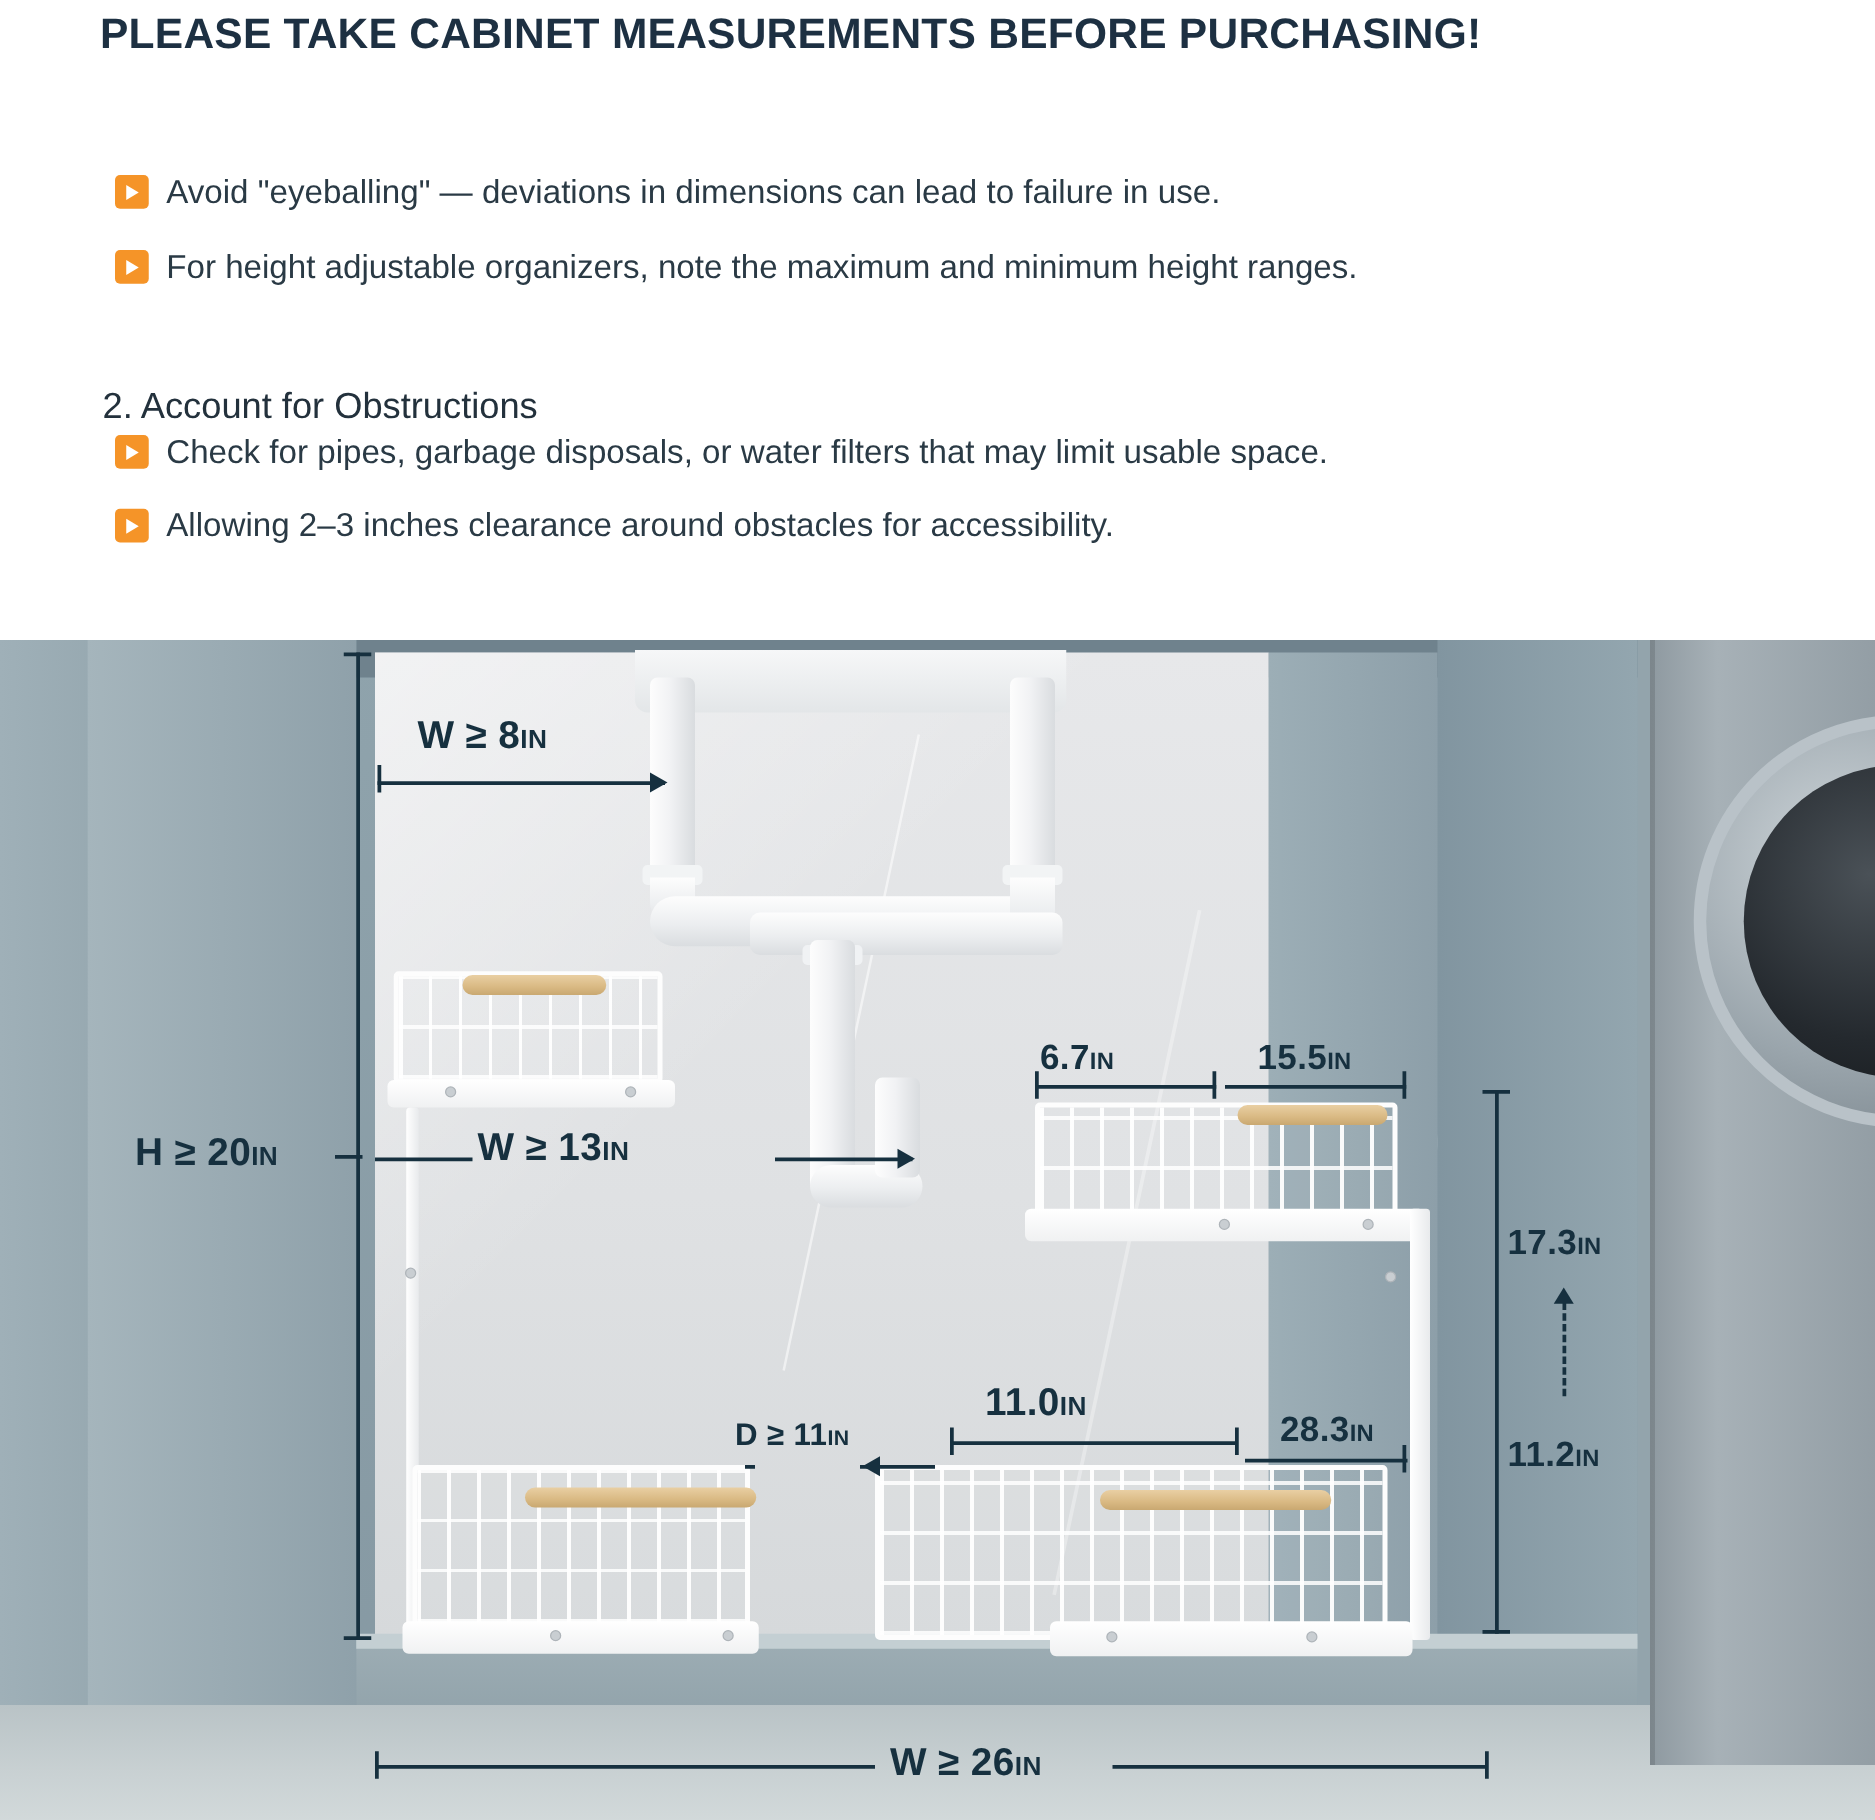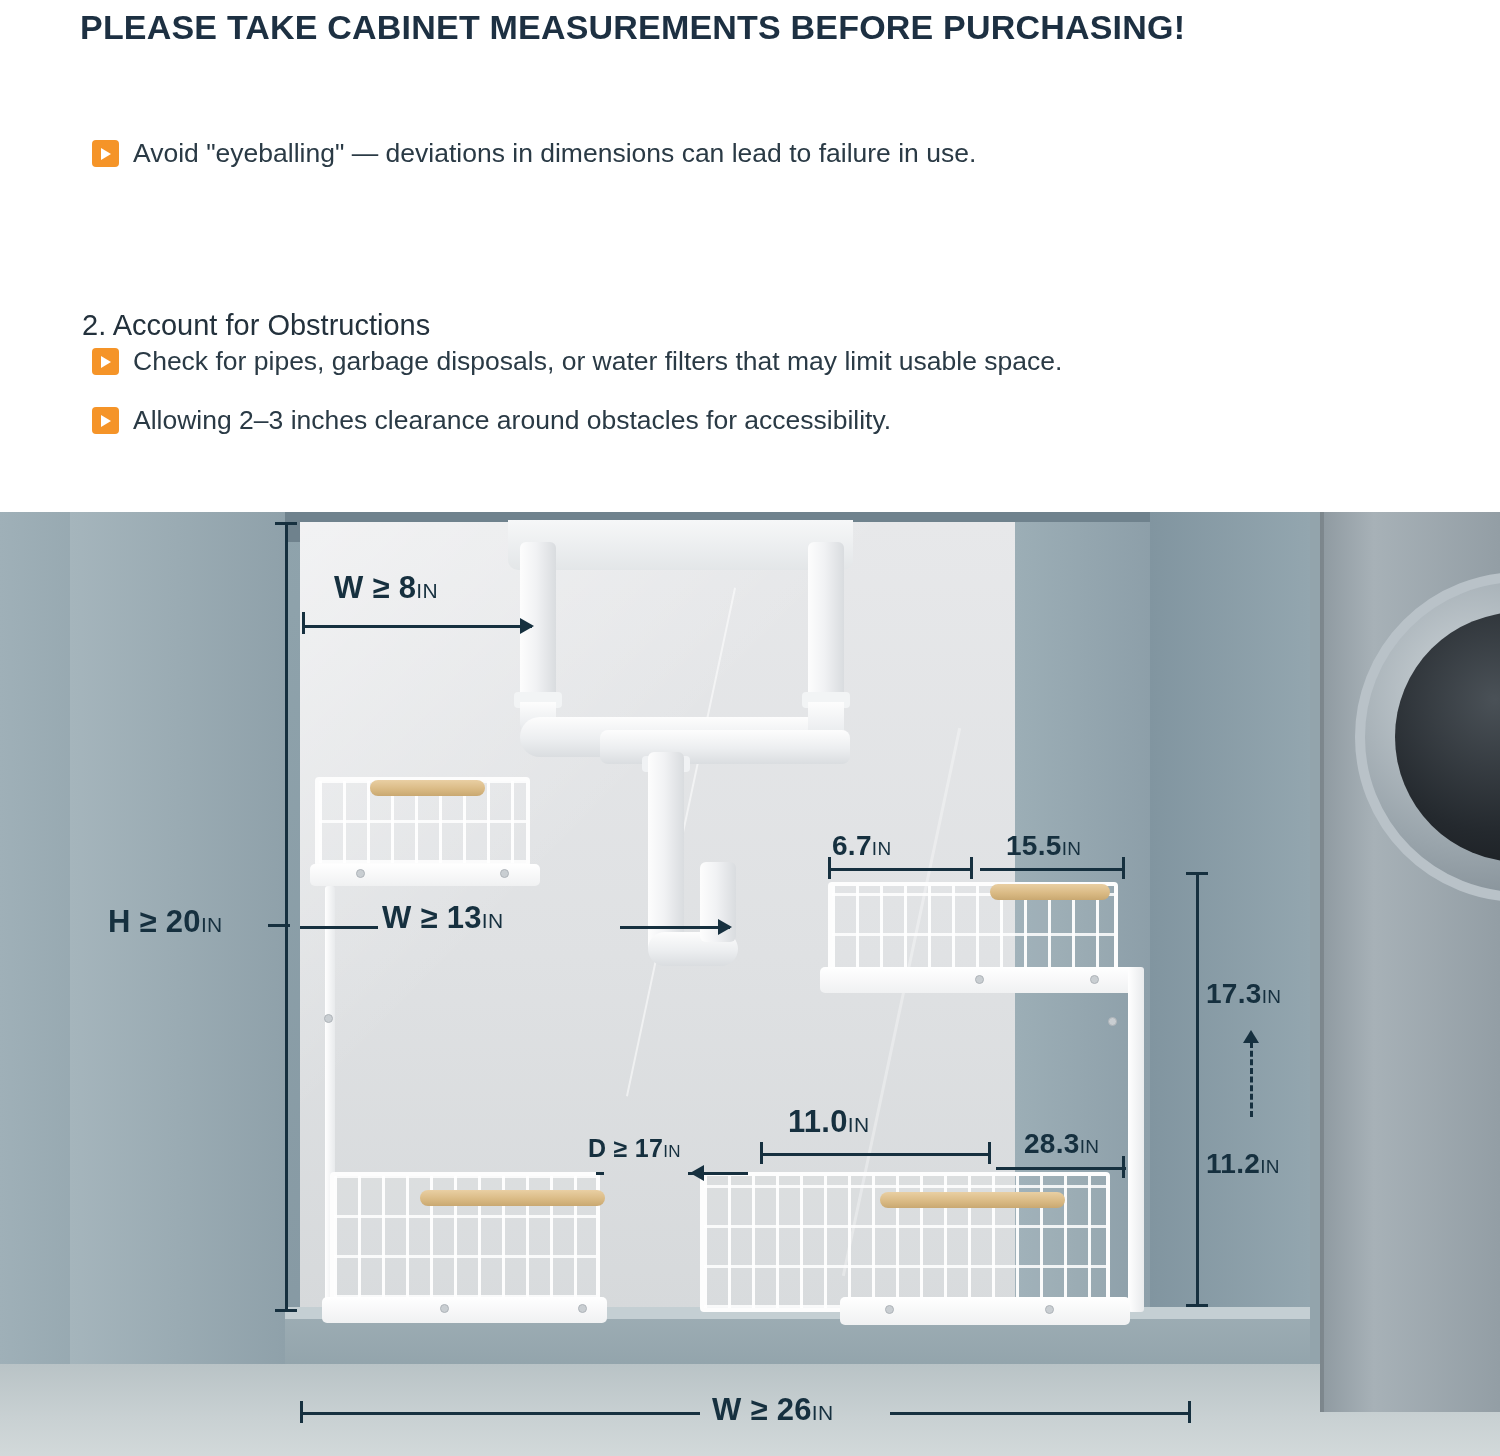--- a/index.html
+++ b/index.html
@@ -212,21 +212,21 @@
 
   
   .dim {
     position: absolute;
     color: #16303f;
     font-weight: bold;
     white-space: nowrap;
     font-size: 31px;
     letter-spacing: 0.3px;
   }
-  .dim .unit { font-size: 21px; font-weight: normal; text-align: right; }
+  .dim .unit { font-size: 21px; font-weight: bold; text-align: right; }
   .dim.small { font-size: 25px; }
   .dim.small .unit { font-size: 17px; }
   .dim.mid { font-size: 28px; }
   .dim.mid .unit { font-size: 19px; }
 
   .leader { position: absolute; background: #16303f; }
   .leader-h { height: 3px; }
   .leader-v { width: 3px; }
   .tick { position: absolute; background: #16303f; width: 3px; height: 22px; }
   .tick-h { position: absolute; background: #16303f; height: 3px; width: 22px; }
@@ -256,20 +256,28 @@
 
   <div class="bullet-row b1">
     <span class="play-badge">
       <svg width="13" height="14" viewBox="0 0 13 14">
           <polygon points="2,1 12,7 2,13" fill="#ffffff"></polygon>
         </svg>
     </span>
     <span class="bullet-text">Avoid "eyeballing" — deviations in dimensions can lead to failure in use.</span>
   </div>
 
+  <div class="bullet-row b2">
+    <span class="play-badge">
+      <svg width="13" height="14" viewBox="0 0 13 14">
+          <polygon points="2,1 12,7 2,13" fill="#ffffff"></polygon>
+        </svg>
+    </span>
+    <span class="bullet-text">For height adjustable organizers, note the maximum and minimum height ranges.</span>
+  </div>
 
   <div class="section-title s2">2. Account for Obstructions</div>
 
   <div class="bullet-row b3">
     <span class="play-badge">
       <svg width="13" height="14" viewBox="0 0 13 14">
           <polygon points="2,1 12,7 2,13" fill="#ffffff"></polygon>
         </svg>
     </span>
     <span class="bullet-text">Check for pipes, garbage disposals, or water filters that may limit usable space.</span>
@@ -403,21 +411,21 @@
   <div class="tick-h" style="left:1186px; top:360px;"></div>
   <div class="tick-h" style="left:1186px; top:792px;"></div>
   <div class="dash-v" style="left:1250px; top:530px; height:75px;"></div>
   <div class="arrow-up" style="left:1243px; top:518px;"></div>
 
   <div class="dim mid" style="left:1206px; top:636px;">
     <span>11.2</span><span class="unit">IN</span>
   </div>
 
   <div class="dim small" style="left:588px; top:622px;">
-    <span>D ≥ 17</span><span class="unit">IN</span>
+    <span>D ≥ 11</span><span class="unit">IN</span>
   </div>
   <div class="leader leader-h" style="left:596px; top:660px; width:8px;"></div>
   <div class="leader leader-h" style="left:688px; top:660px; width:60px;"></div>
   <div class="arrow-left" style="left:690px; top:653px;"></div>
 
   <div class="dim" style="left:788px; top:592px;">
     <span>11.0</span><span class="unit">IN</span>
   </div>
   <div class="leader leader-h" style="left:760px; top:641px; width:230px;"></div>
   <div class="tick" style="left:760px; top:630px;"></div>

